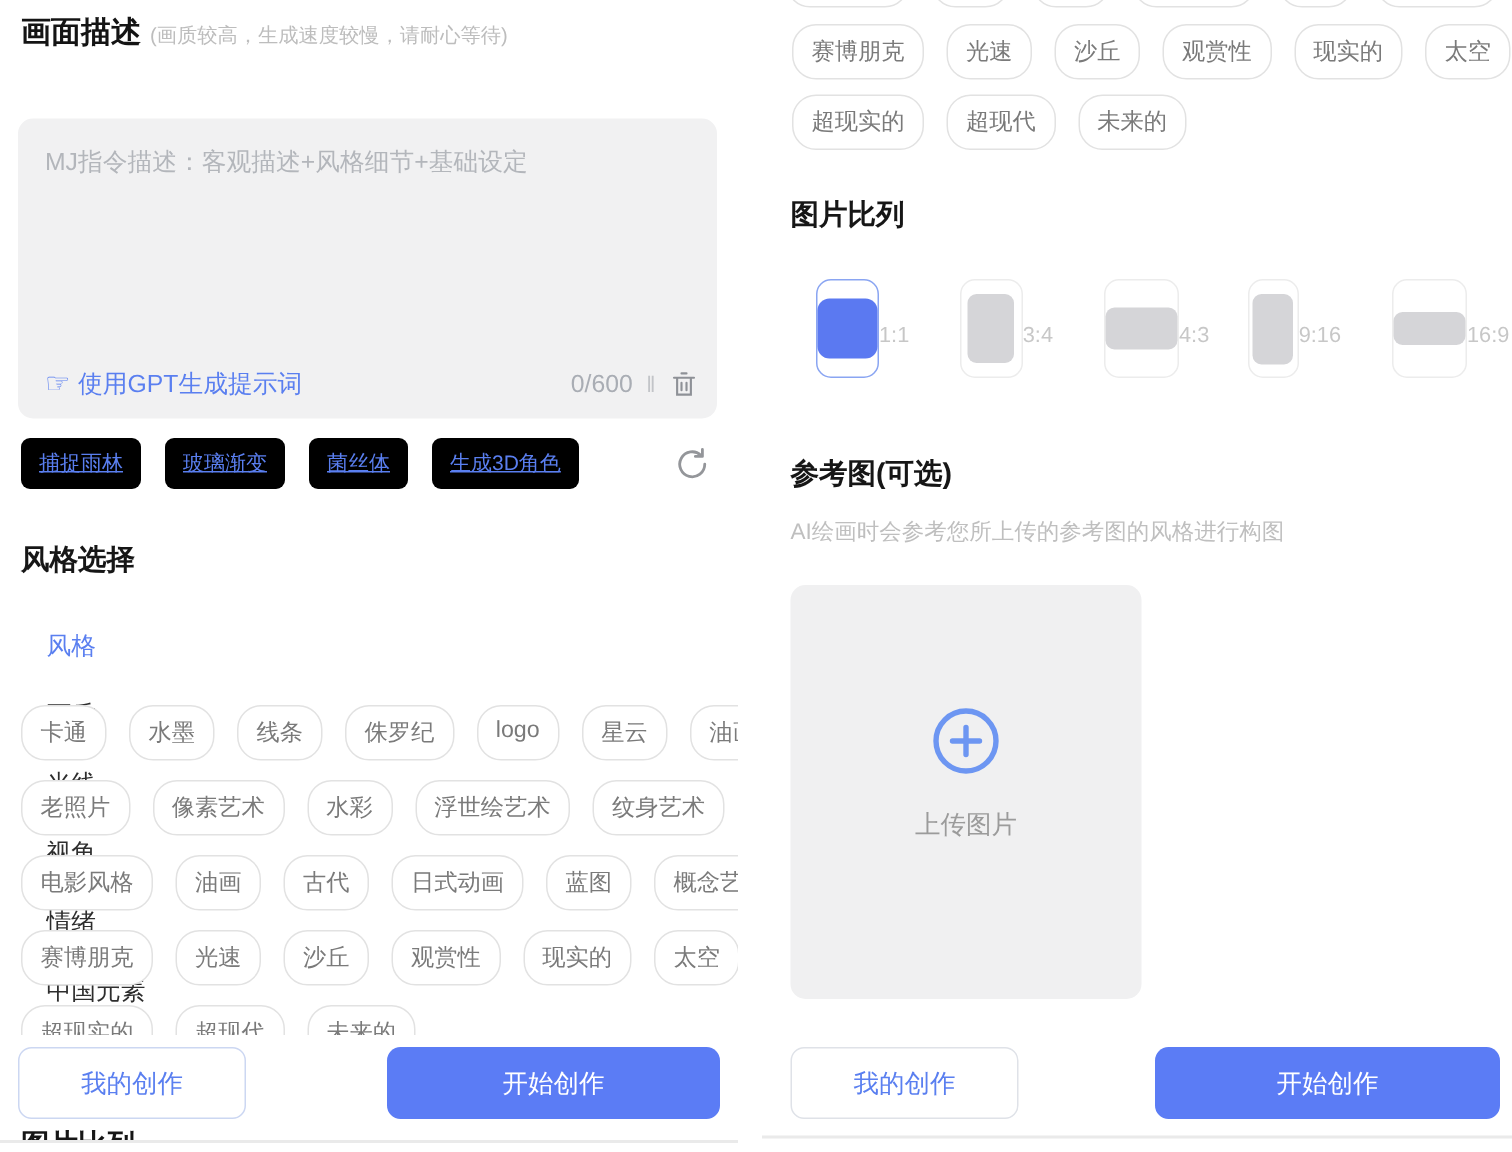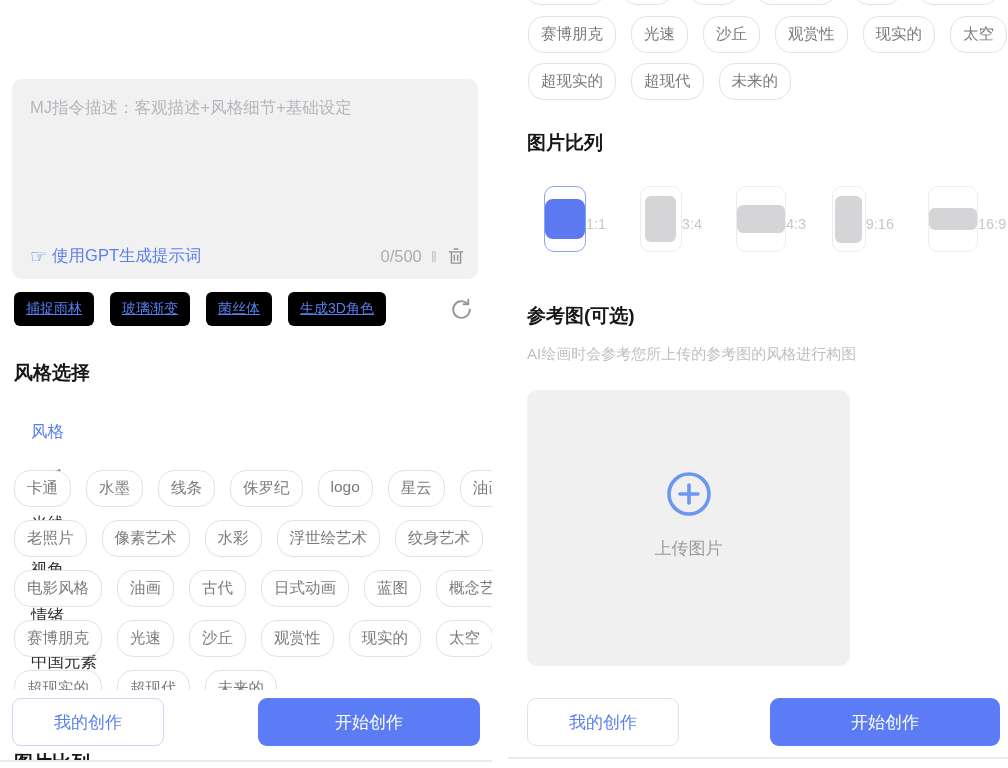--- a/index.html
+++ b/index.html
@@ -68,39 +68,43 @@
   .ratio-row{position:absolute;left:36px;top:186px;display:flex;gap:34px;}
   .ratio-item{width:62px;display:flex;align-items:center;cursor:pointer;}
   .ratio-card{width:62px;height:66px;background:#fff;border:1px solid #ececec;border-radius:10px;display:flex;align-items:center;justify-content:center;box-sizing:border-box;}
   .ratio-card.selected{border:1.5px solid #8aa5f2;}
   .ratio-shape{background:#d5d5d8;border-radius:6px;}
   .ratio-card.selected .ratio-shape{background:#5b79f1;border-radius:8px;}
   .ratio-label{margin-top:9px;font-size:14.5px;color:#c7c7c7;}
 
   #ref-title{left:19px;top:303px;}
   .ref-note{position:absolute;left:19px;top:345px;font-size:15px;color:#bfbfbf;white-space:nowrap;}
-  .upload-box{position:absolute;left:19px;top:390px;width:323px;height:276px;background:#f0f0f1;border-radius:10px;display:flex;flex-direction:column;align-items:center;justify-content:center;padding-bottom:26px;box-sizing:border-box;cursor:pointer;}
+  .upload-box{position:absolute;left:19px;top:390px;width:234px;height:276px;background:#f0f0f1;border-radius:10px;display:flex;flex-direction:column;align-items:center;justify-content:center;padding-bottom:26px;box-sizing:border-box;cursor:pointer;}
   .plus-icon svg{width:48px;height:48px;stroke:#6d96f2;fill:none;stroke-width:1.8;stroke-linecap:round;}
   .upload-label{margin-top:15px;font-size:17px;color:#9b9b9b;}
 </style>
 </head>
 <body>
 
 <div class="panel" id="panel-left">
 
+  <div class="lp-header">
+    <span class="page-title">画面描述</span>
+    <span class="page-title-note">(画质较高，生成速度较慢，请耐心等待)</span>
+  </div>
 
   <div class="prompt-box">
     <div class="prompt-placeholder">MJ指令描述：客观描述+风格细节+基础设定</div>
     <div class="prompt-footer">
       <span class="gpt-link">
         <span class="hand-icon">☞</span>
         <span>使用GPT生成提示词</span>
       </span>
       <span class="pf-spacer"></span>
-      <span class="char-count">0/500</span>
+      <span class="char-count">0/600</span>
       <span class="count-divider">‖</span>
       <span class="trash-btn">
         <svg viewBox="0 0 24 24">
           <path d="M4 7h16 M10 3.5h4 M6.5 7v13.5h11V7 M10 11v6 M14 11v6"></path>
         </svg>
       </span>
     </div>
   </div>
 
   <div class="suggestion-row">

